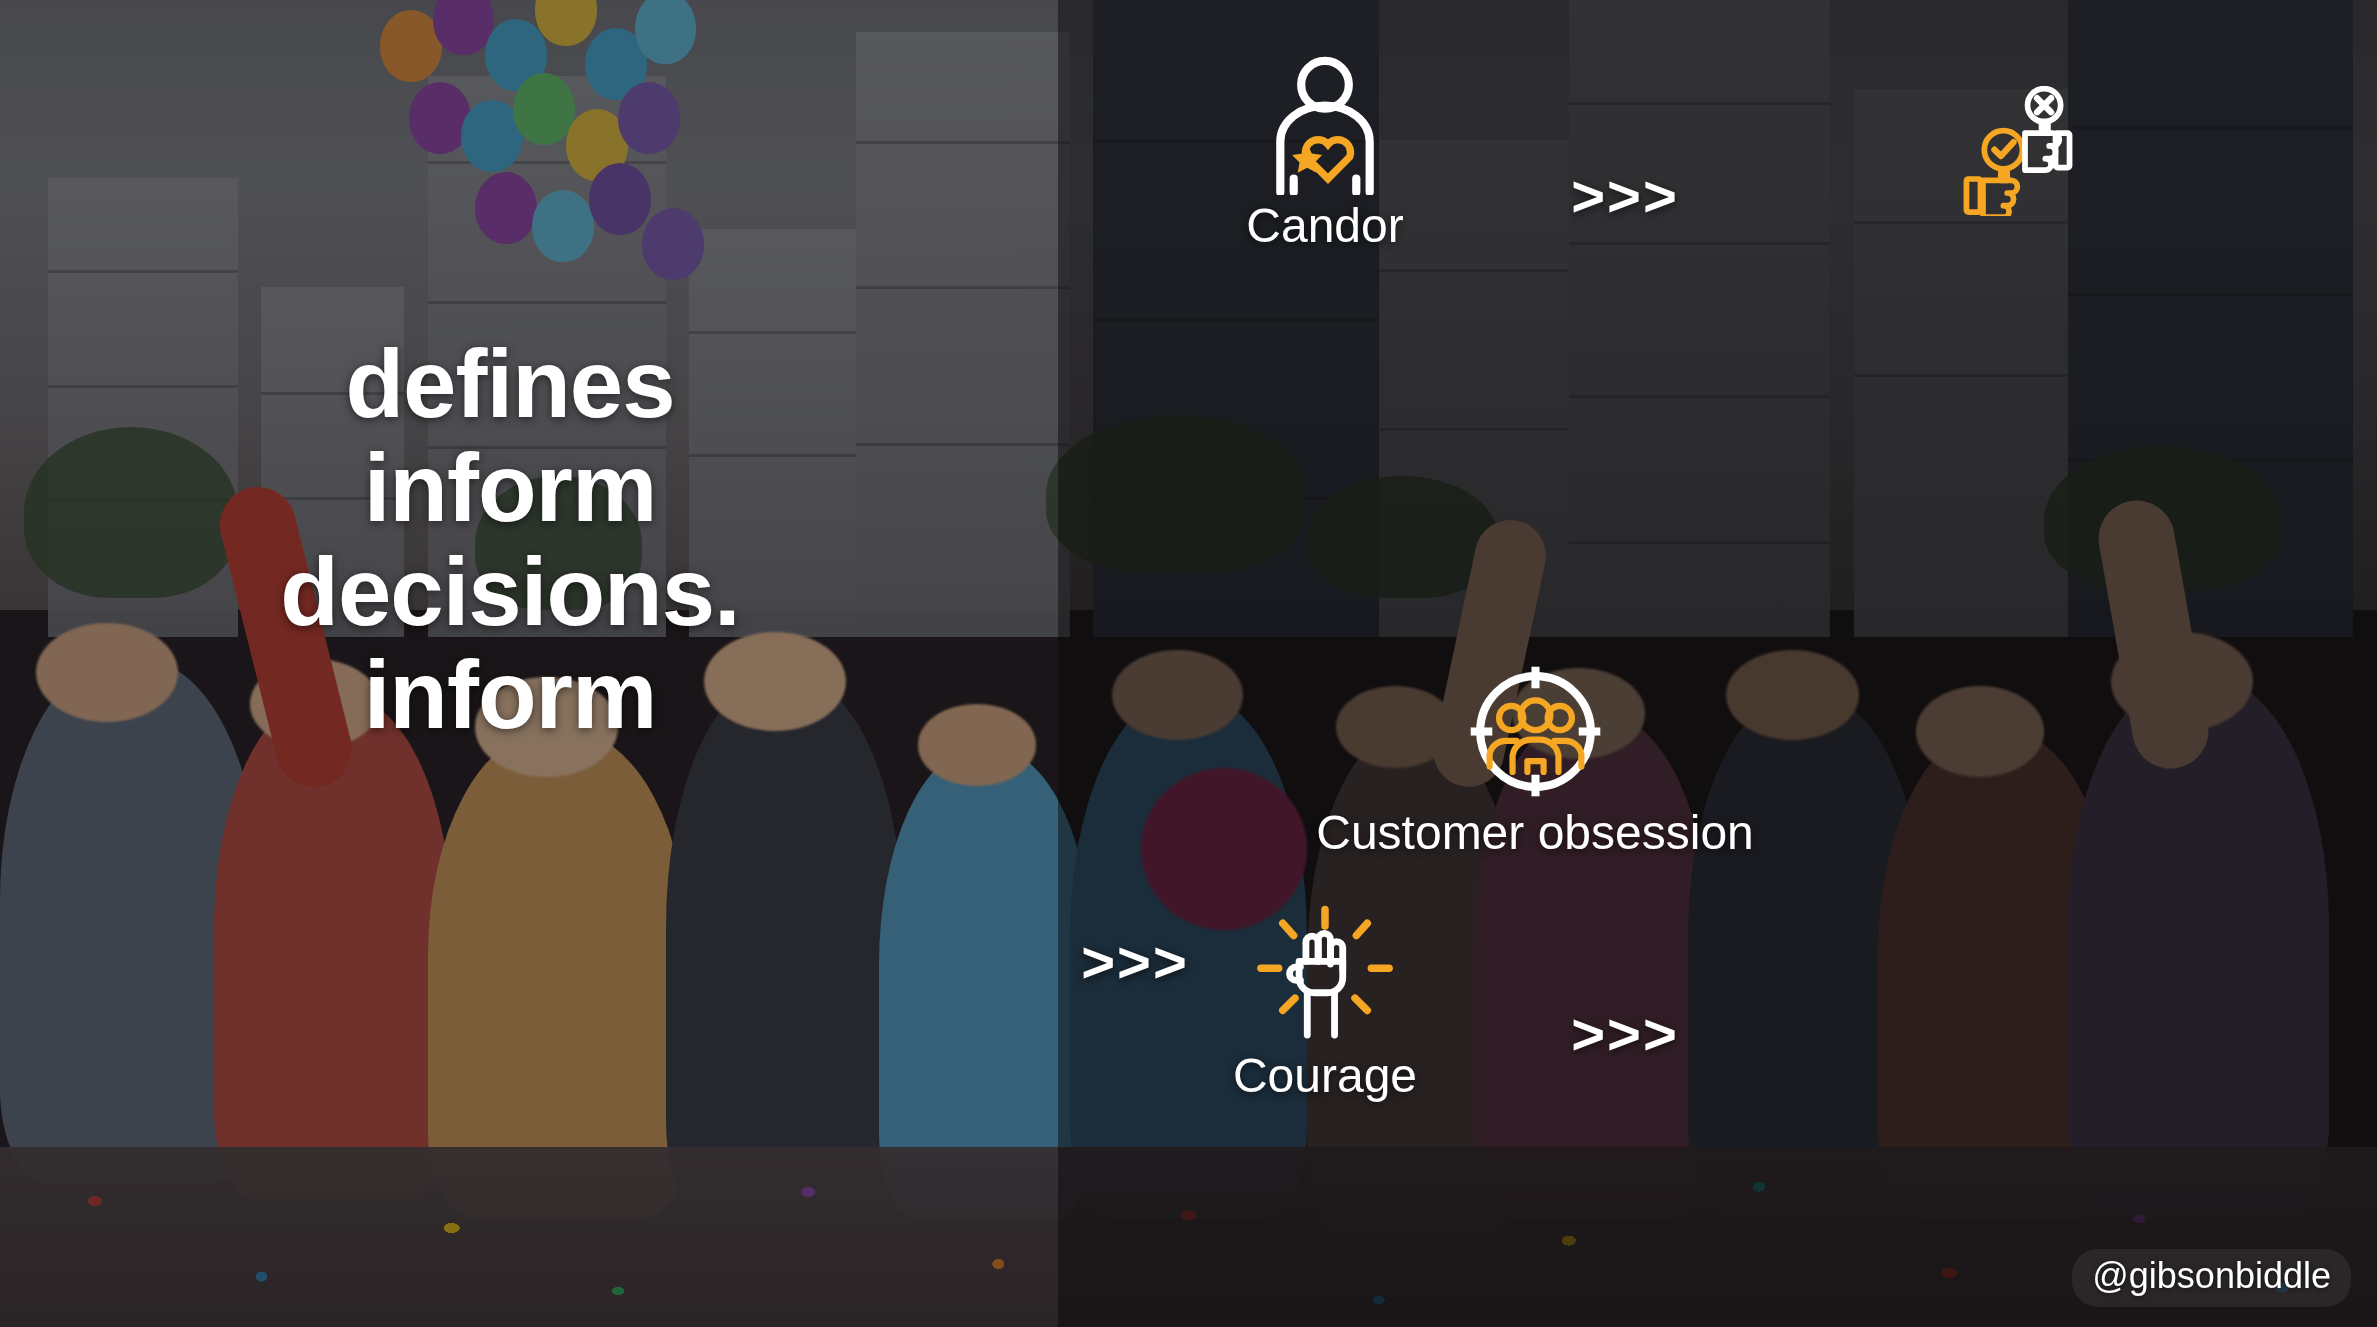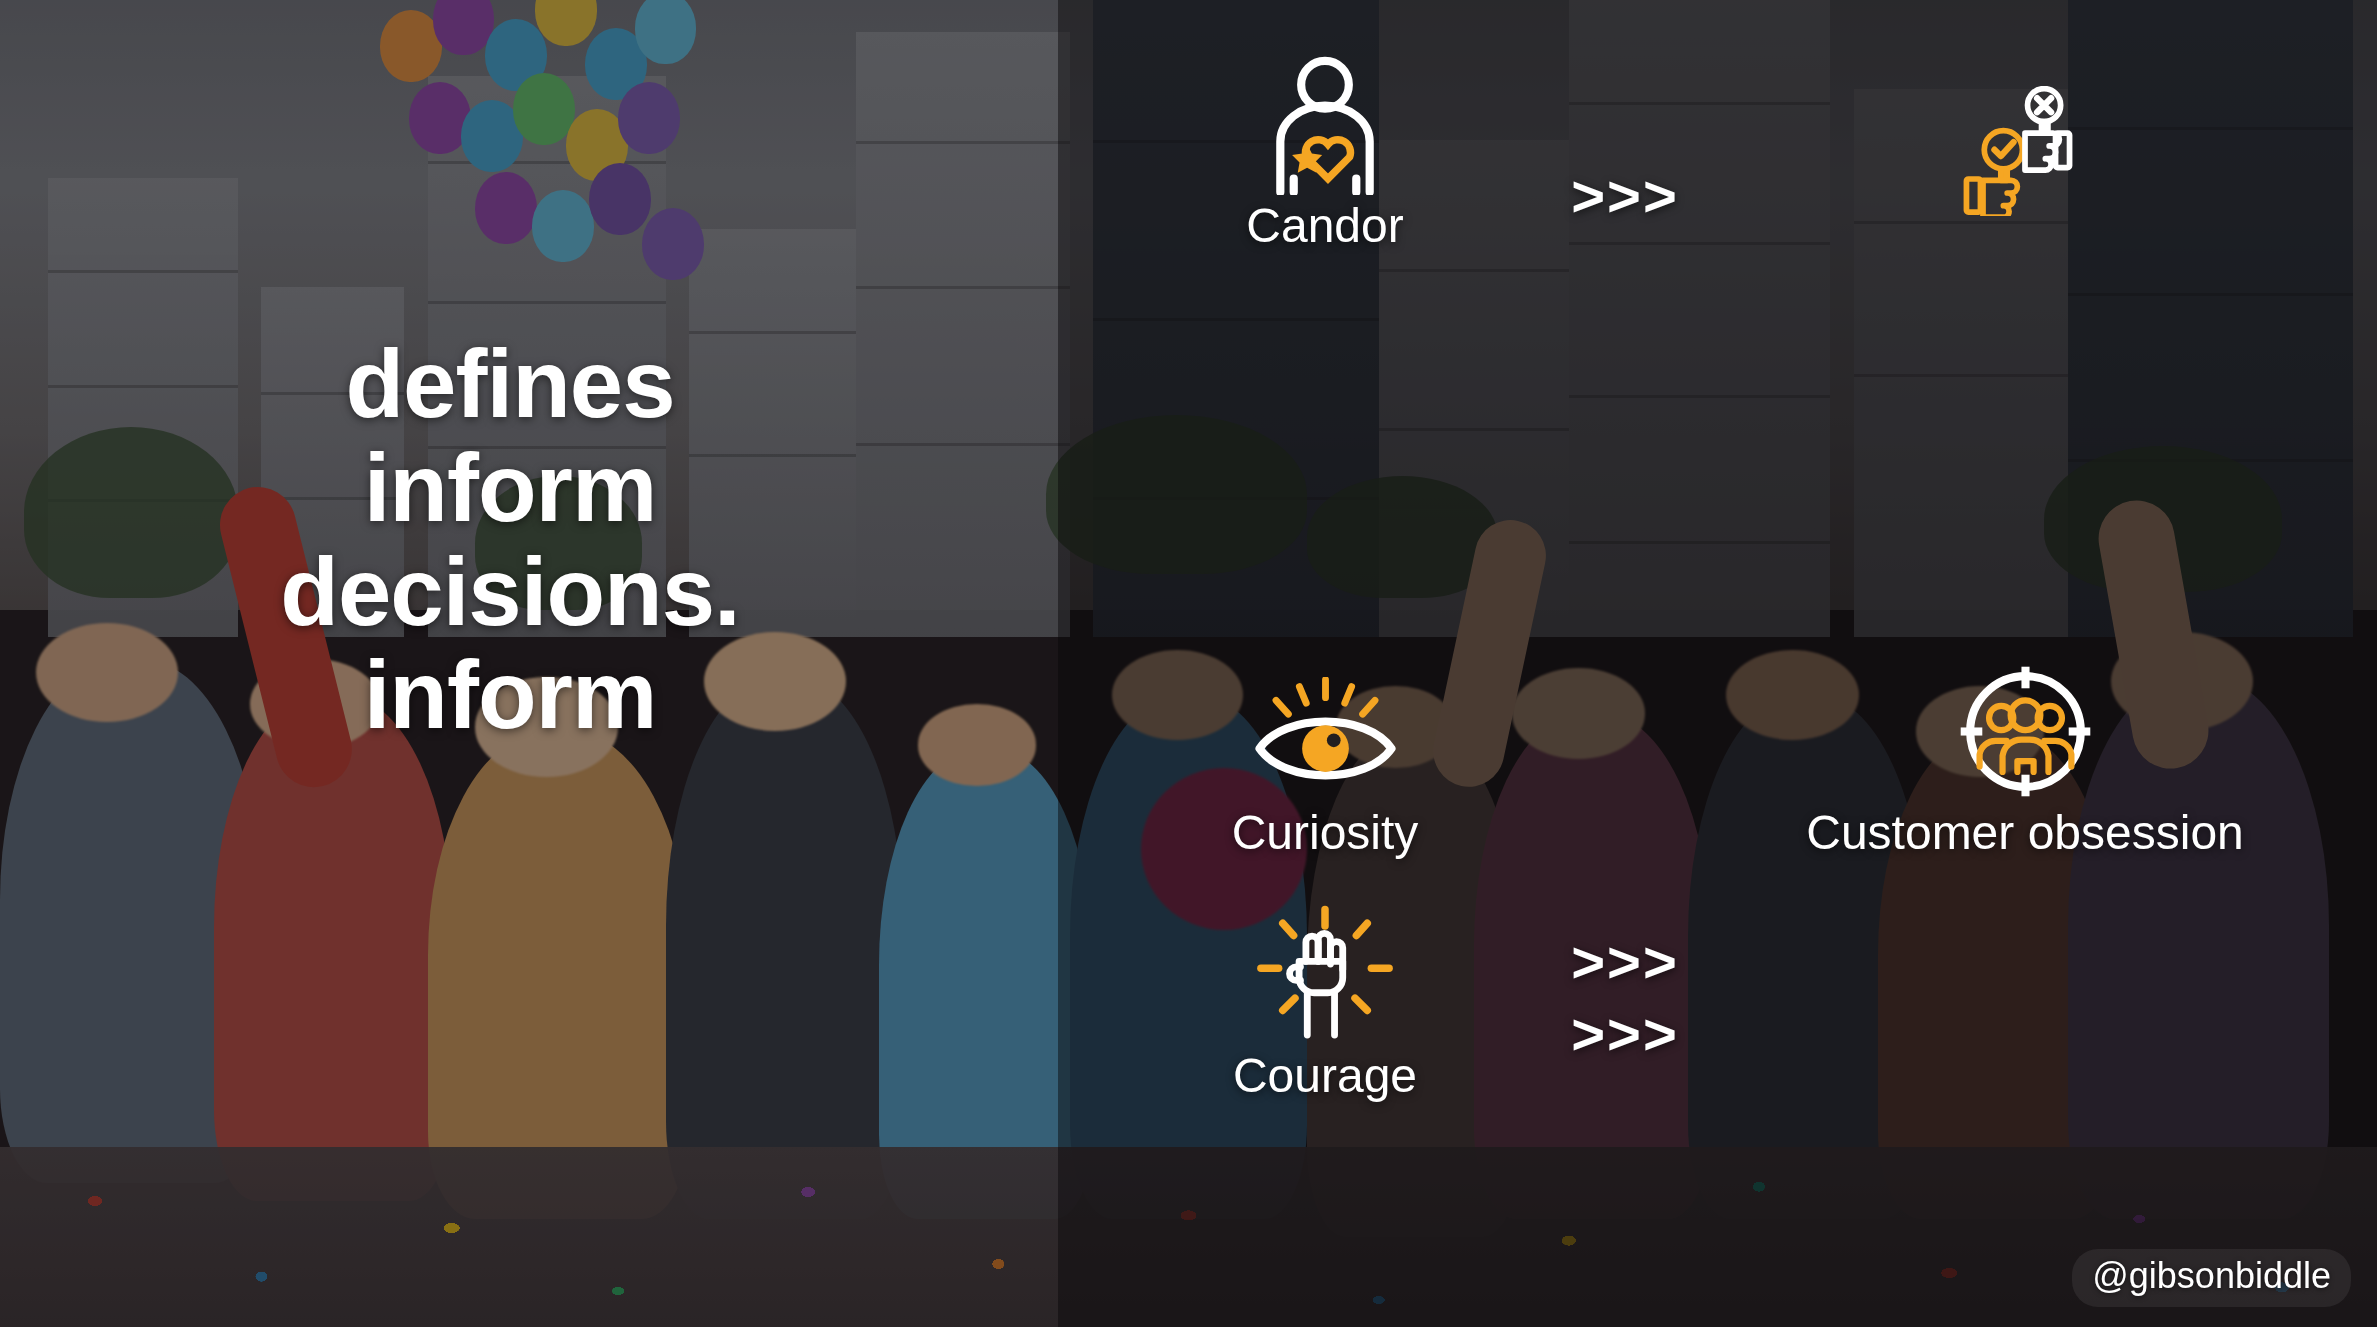--- a/index.html
+++ b/index.html
@@ -280,37 +280,20 @@
               <path d="M68 27 h5 v9 h-5 z" fill="#fff"></path>
               <path d="M55 36 h22 a5 5 0 0 1 0 10 h-3 a5 5 0 0 1 0 10 h-3 a4.5 4.5 0 0 1 0 9 H55 z"></path>
               <rect x="79" y="36" width="11" height="27" rx="1.5"></rect>
             </g>
           </svg>
         </div>
       </div>
     </div>
 
     <div class="row r2">
-      <div class="cell left-cell">
-        <div class="iconwrap">
-          <svg width="165" height="110" viewBox="0 0 120 80">
-            <g stroke="#F5A623" stroke-width="5" stroke-linecap="round">
-              <path d="M60 2 v13"></path>
-              <path d="M41 7 l5 12"></path>
-              <path d="M79 7 l-5 12"></path>
-              <path d="M24 17 l9 10"></path>
-              <path d="M96 17 l-9 10"></path>
-            </g>
-            <path d="M12 52 C30 26 90 26 108 52 C90 78 30 78 12 52 Z" fill="none" stroke="#fff" stroke-width="6" stroke-linejoin="round"></path>
-            <circle cx="60" cy="52" r="17" fill="#F5A623"></circle>
-            <circle cx="66" cy="46" r="5" fill="#231f20"></circle>
-          </svg>
-        </div>
-        <div class="cap">Curiosity</div>
-      </div>
 
       <div class="chev c2">&gt;&gt;&gt;</div>
 
       <div class="cell right-cell">
         <div class="iconwrap">
           <svg width="135" height="135" viewBox="0 0 100 100">
             <circle cx="50" cy="50" r="41" fill="none" stroke="#fff" stroke-width="6"></circle>
             <g stroke="#fff" stroke-width="6" stroke-linecap="butt">
               <path d="M50 2 v16"></path>
                 <path d="M50 82 v16"></path>

